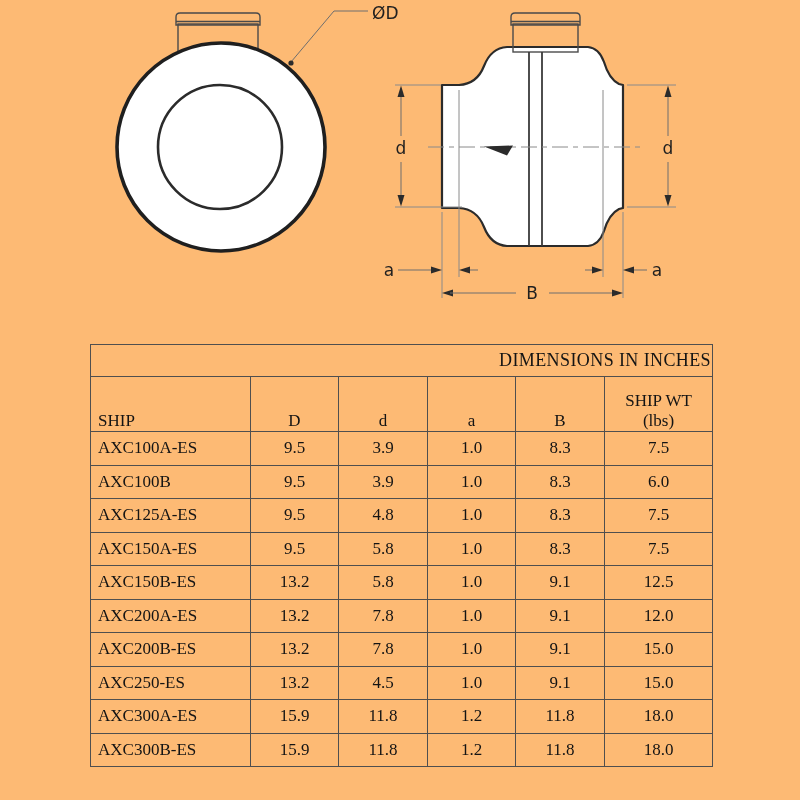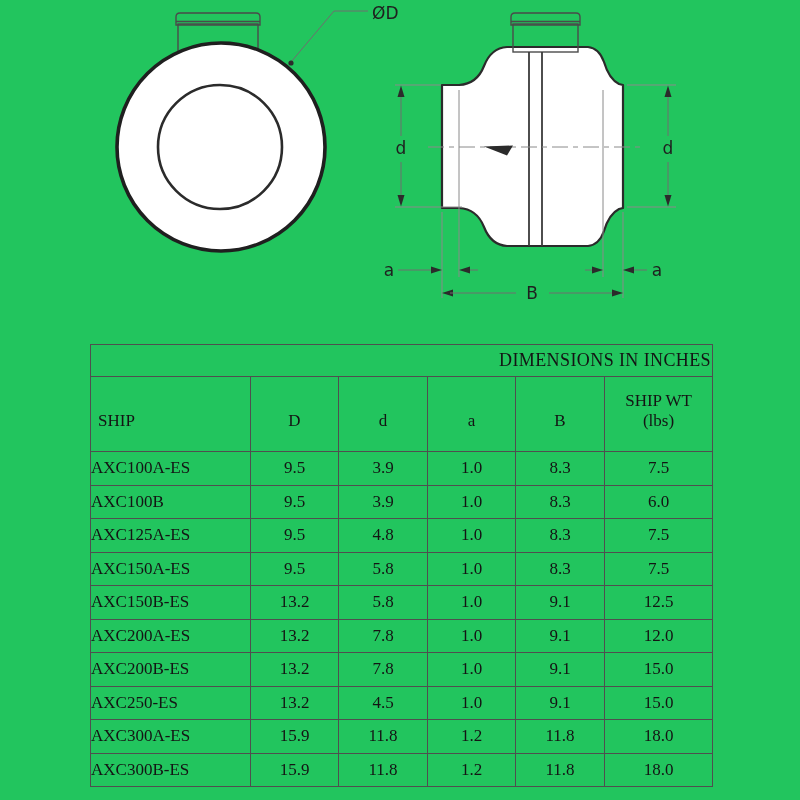--- a/index.html
+++ b/index.html
@@ -4,21 +4,21 @@
 <style>
   html, body {
     margin: 0;
     padding: 0;
     background: #ffffff;
   }
   .stage {
     position: relative;
     width: 800px;
     height: 800px;
-    background: #22c55e;
+    background: #fdba74;
     overflow: hidden;
     font-family: "Liberation Serif", "DejaVu Serif", serif;
   }
   svg.drawing {
     position: absolute;
     left: 0;
     top: 0;
   }
   .outline {
     fill: #ffffff;
@@ -69,41 +69,41 @@
     height: 29px;
     text-align: right;
     font-weight: bold;
     font-size: 18px;
     letter-spacing: 0.4px;
   }
   tr.header-row th {
     height: 53px;
     vertical-align: bottom;
     font-size: 17px;
-    padding-bottom: 20px;
+    padding-bottom: 0;
   }
   th.model-h {
     text-align: left;
     padding-left: 7px;
   }
   th.num-h {
     text-align: center;
   }
   th.shipwt-h {
     text-align: center;
     line-height: 1.18;
     font-size: 16.5px;
   }
   tbody.rows td {
     height: 30.5px;
     font-size: 17px;
   }
   td.model-cell {
     text-align: left;
-    padding-left: 0;
+    padding-left: 7px;
   }
   td.num-cell {
     text-align: center;
   }
 </style>
 </head>
 <body>
 
 <div class="stage">
 

